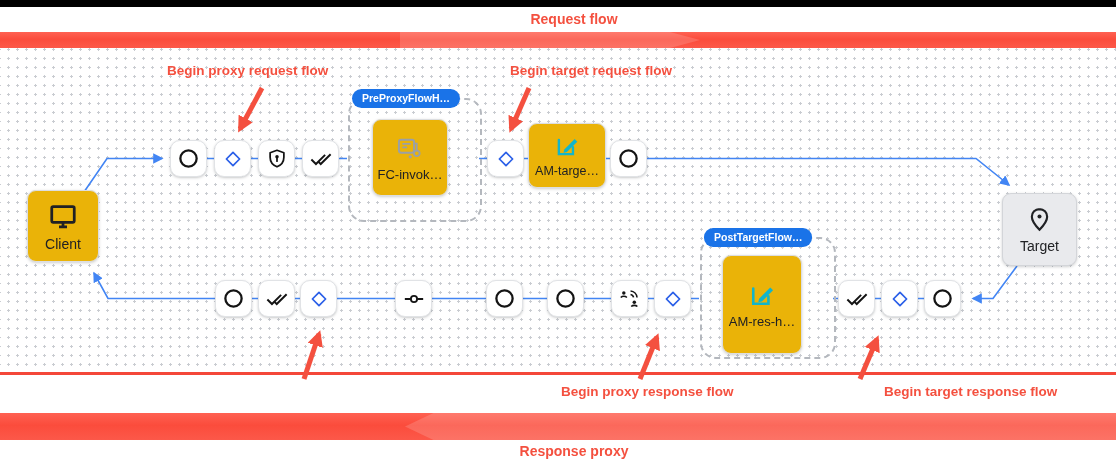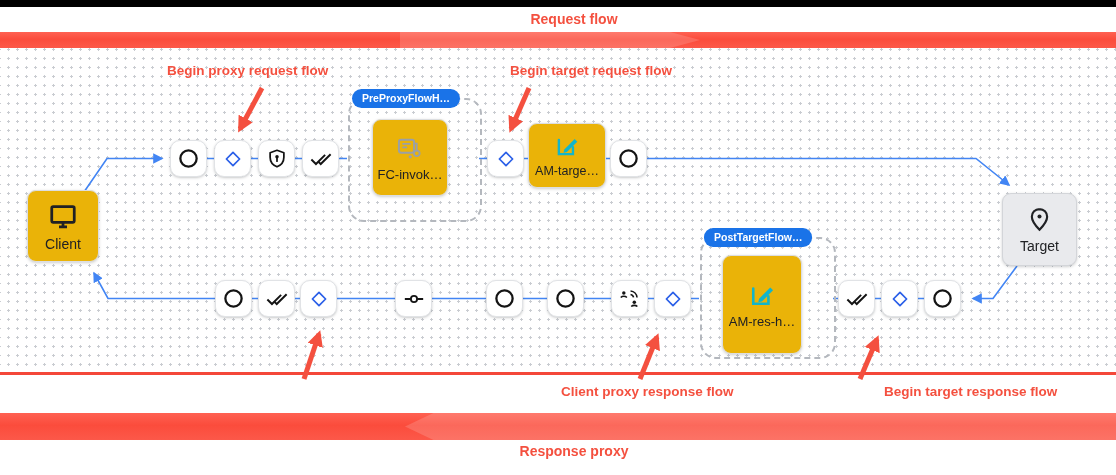--- a/index.html
+++ b/index.html
@@ -251,21 +251,21 @@
       <path d="M262 88 L240 129" marker-end="url(#mred)"></path>
       <path d="M529 88 L511 129" marker-end="url(#mred)"></path>
       <path d="M304 379 L319 334" marker-end="url(#mred)"></path>
       <path d="M640 379 L657 337" marker-end="url(#mred)"></path>
       <path d="M860 379 L877 339" marker-end="url(#mred)"></path>
     </g>
   </svg>
 
   <div class="abs ann" style="left:167px;top:63px;z-index:6;">Begin proxy request flow</div>
   <div class="abs ann" style="left:510px;top:63px;z-index:6;">Begin target request flow</div>
-  <div class="abs ann" style="left:561px;top:384px;z-index:6;">Client proxy response flow</div>
+  <div class="abs ann" style="left:561px;top:384px;z-index:6;">Begin proxy response flow</div>
   <div class="abs ann" style="left:884px;top:384px;z-index:6;">Begin target response flow</div>
 
   <div class="abs black-bar"></div>
   <div class="abs caption" style="top:11px;">Request flow</div>
   <div class="abs redbar" style="top:32px;height:16px;">
     <div class="bar-arrow right"></div>
   </div>
 
   <div class="abs redbar" style="top:413px;height:27px;">
     <div class="bar-arrow left"></div>

